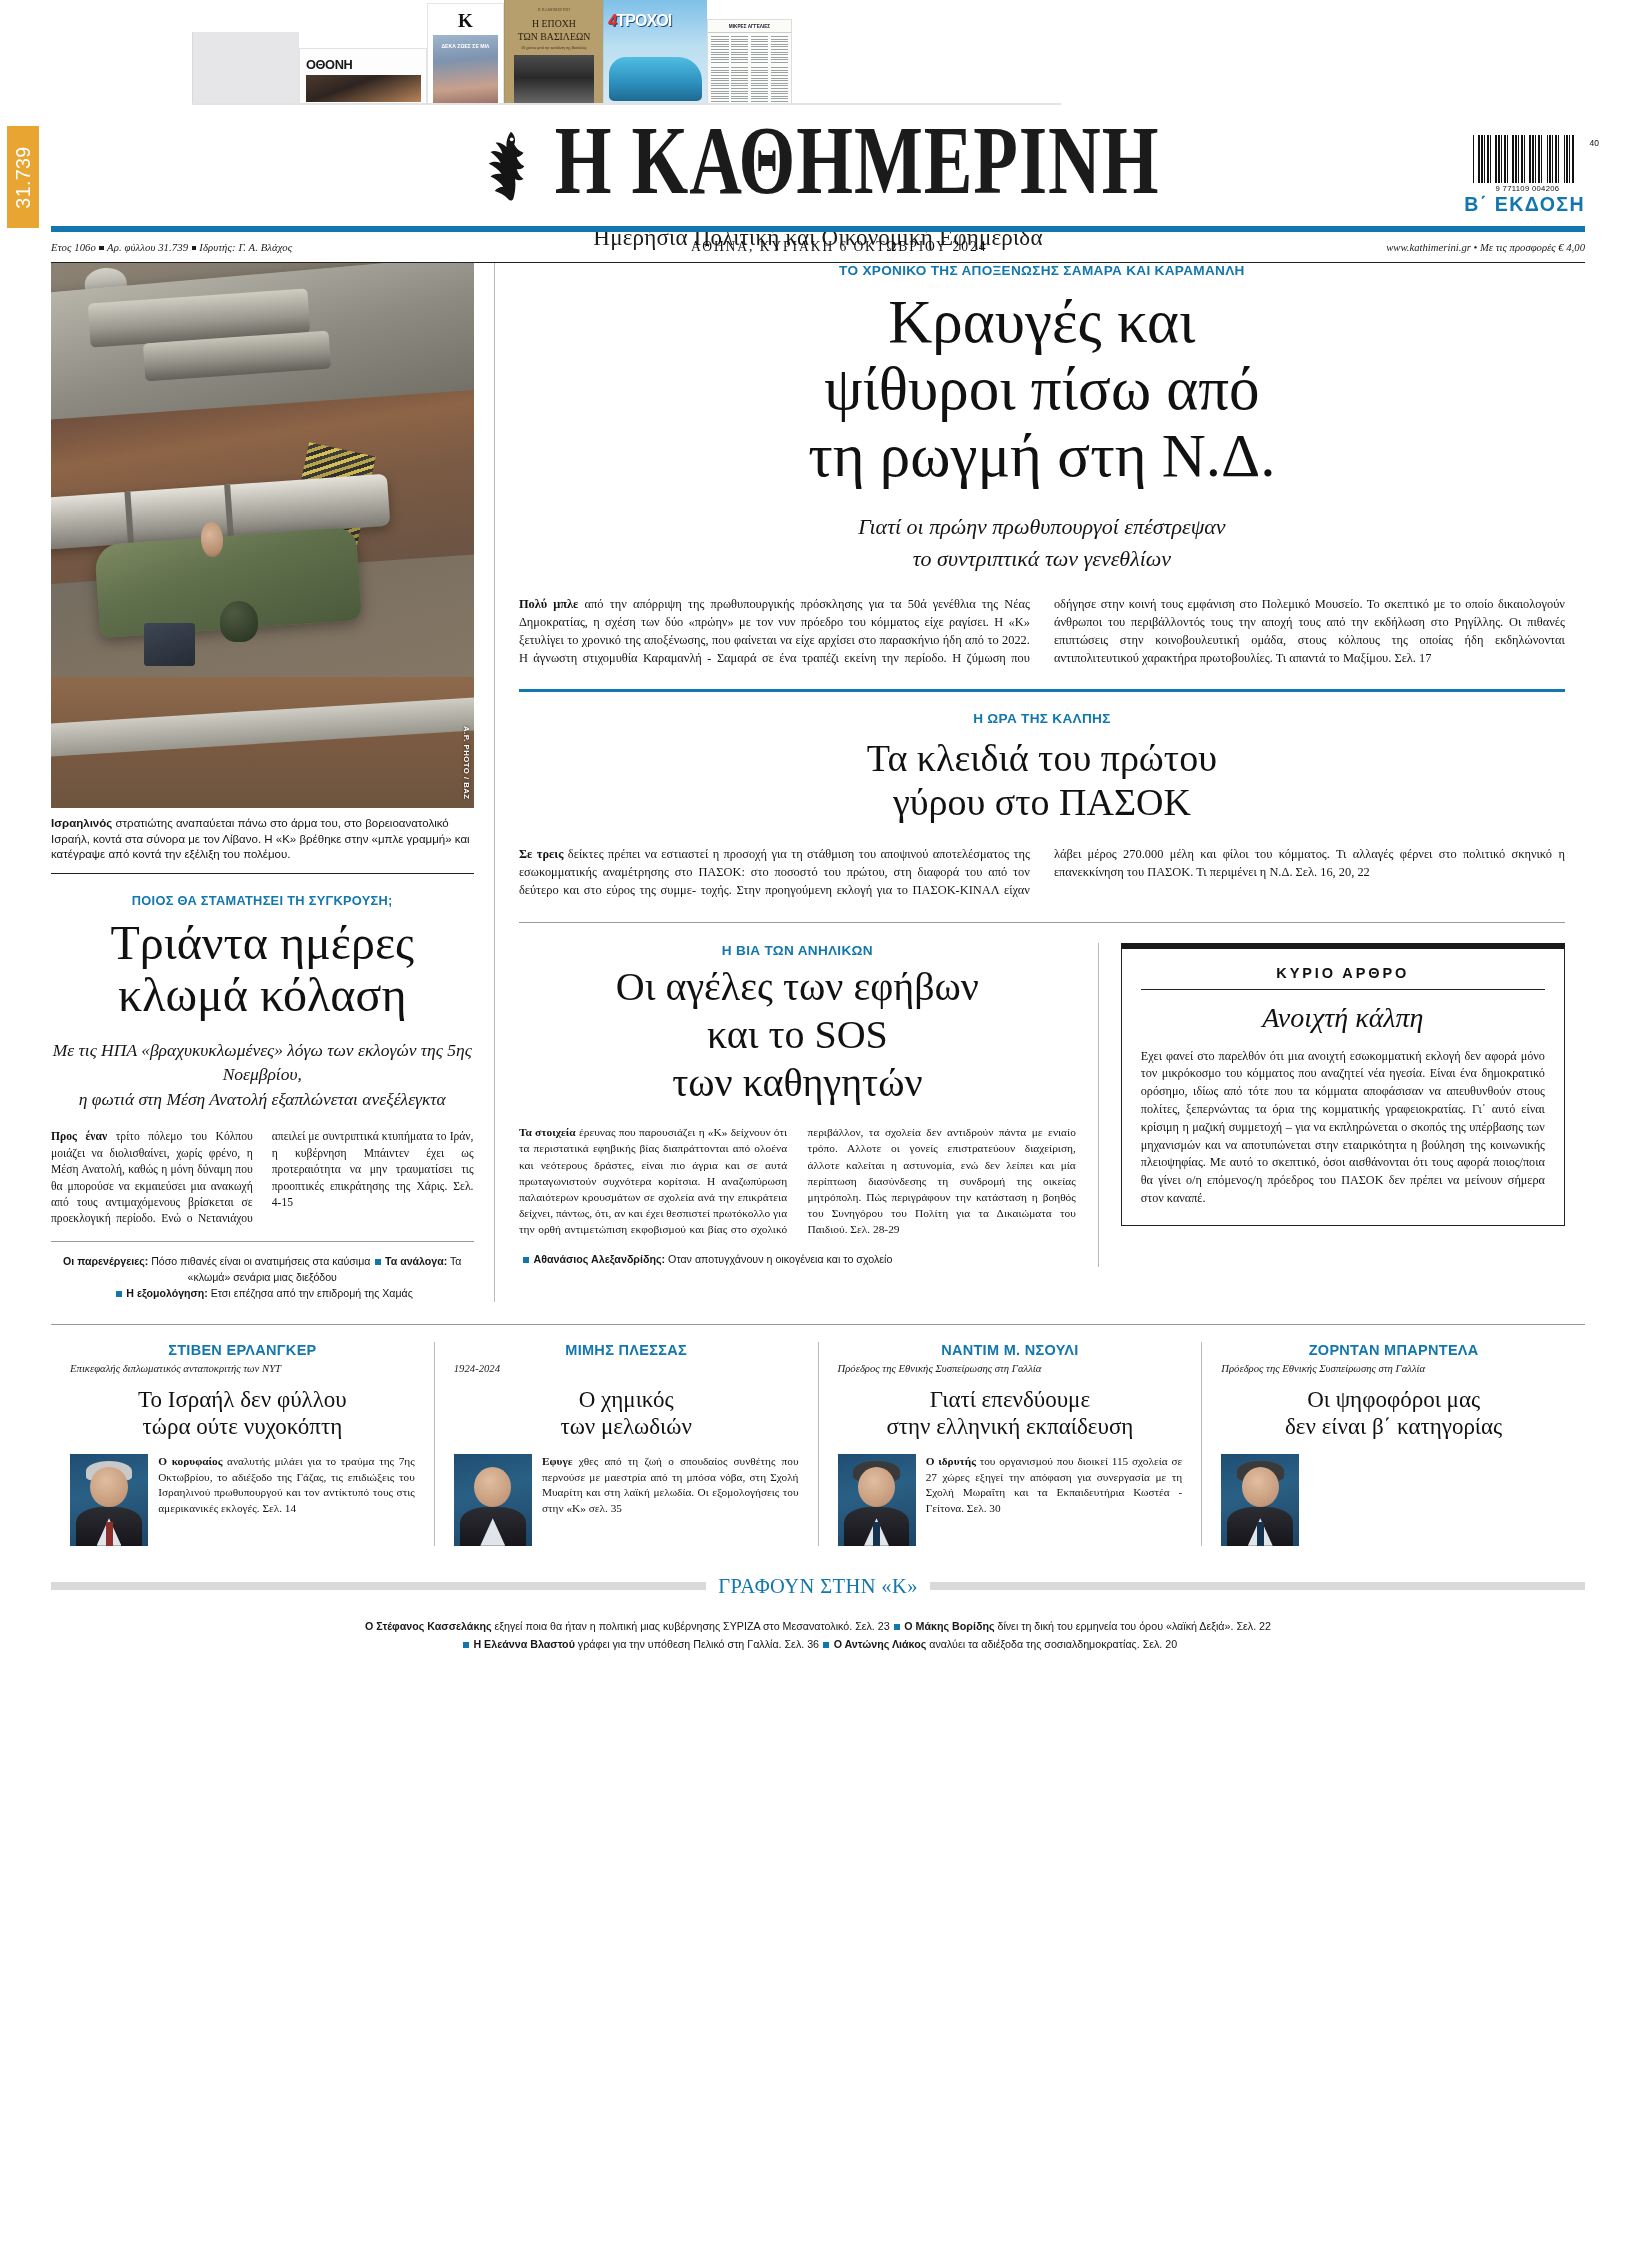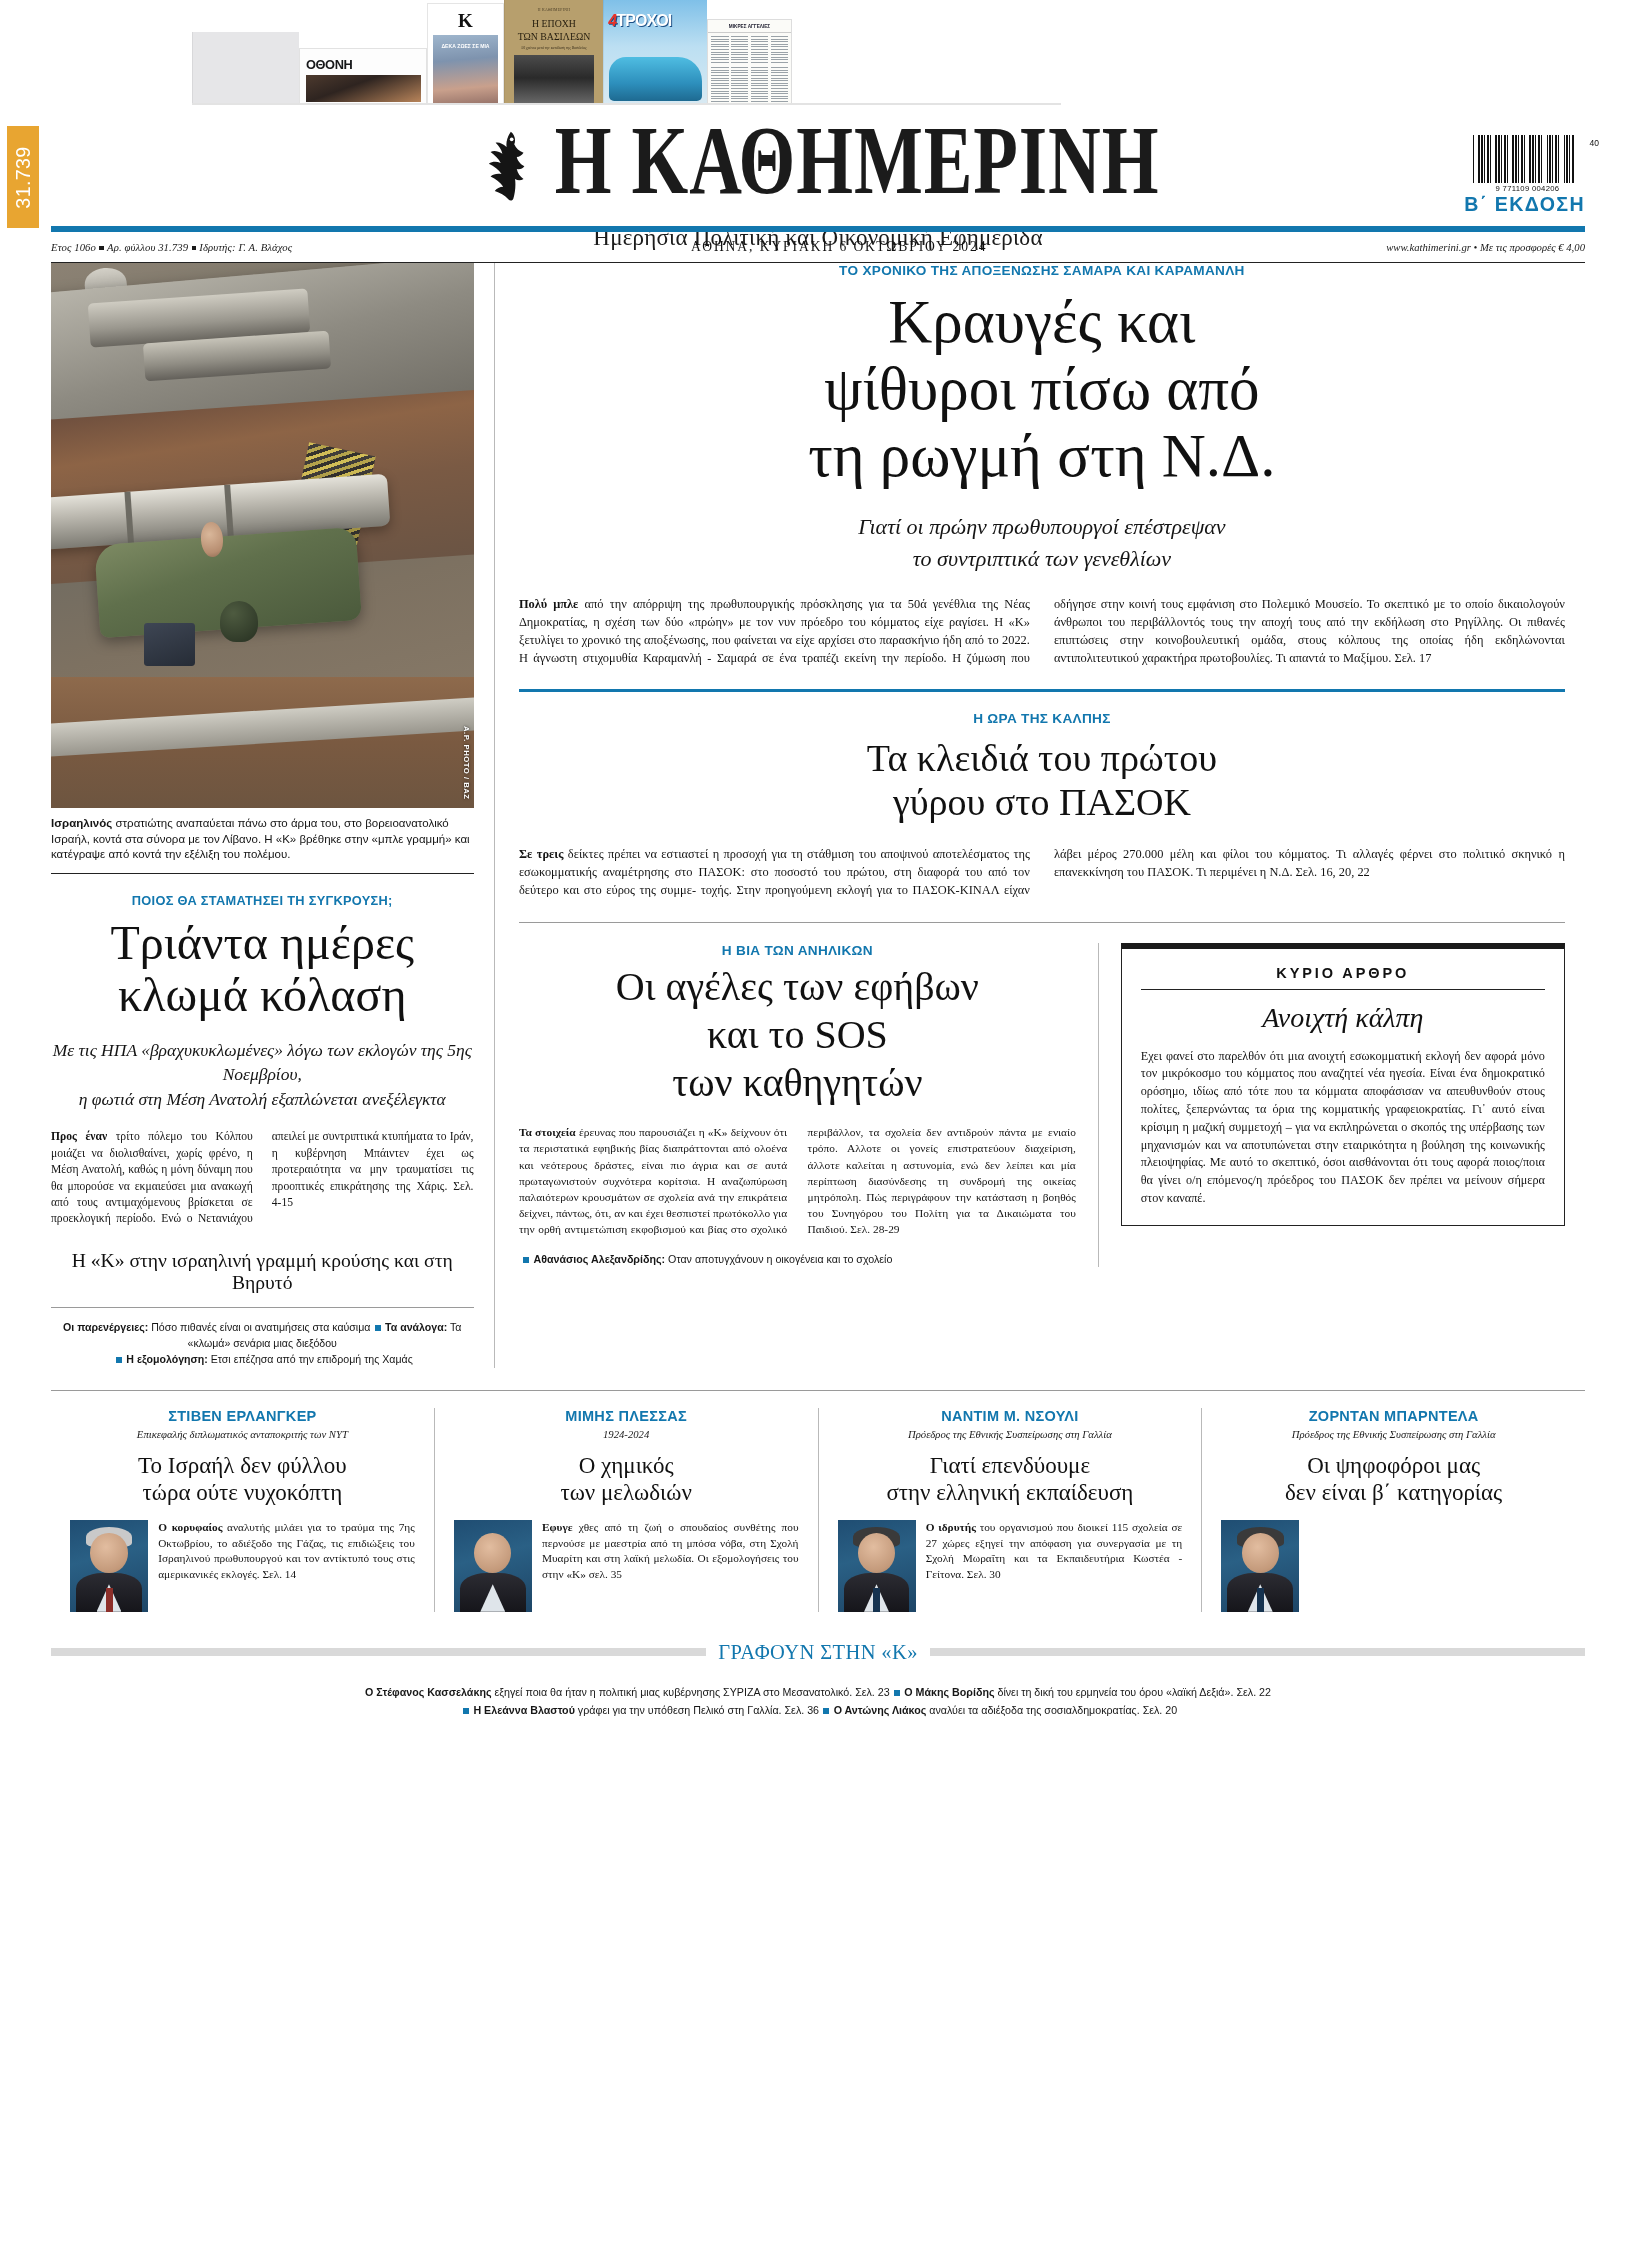--- a/index.html
+++ b/index.html
@@ -410,21 +410,21 @@
   .authors {
     display: flex; margin-top: 17px;
   }
   .author { flex: 1; padding: 0 19px; }
   .author + .author { border-left: 0.9px solid #b9b9b9; }
   .a-name {
     text-align:center; color:#1277ae; font-weight:800;
     font-size: 14.5px; letter-spacing: 0.3px;
   }
   .a-role {
-    text-align:center; font-family:"Liberation Serif", serif; font-style: italic;
+    text-align:left; font-family:"Liberation Serif", serif; font-style: italic;
     font-size: 10.7px; margin-top: 4.3px; color:#1a1a1a;
   }
   .a-hl {
     font-family:"Liberation Serif", serif; font-size: 23px; line-height: 1.18;
     text-align:center; margin-top: 12px; color:#111;
   }
   .a-foot { display:flex; gap: 10.2px; margin-top: 13.6px; }
   .a-photo {
     width: 78px; height: 92px; flex: none;
     background: linear-gradient(165deg,#1f4d72 0%, #2a6085 40%, #1d4566 100%);
@@ -609,21 +609,20 @@
       <div class="left-deck">
         <div>Με τις ΗΠΑ «βραχυκυκλωμένες» λόγω των εκλογών της 5ης Νοεμβρίου,</div>
         <div>η φωτιά στη Μέση Ανατολή εξαπλώνεται ανεξέλεγκτα</div>
       </div>
 
       <div class="two-col">
         <b>Προς έναν</b>
         <span>τρίτο πόλεμο του Κόλπου μοιάζει να διολισθαίνει, χωρίς φρένο, η Μέση Ανατολή, καθώς η μόνη δύναμη που θα μπορούσε να εκμαιεύσει μια ανακωχή από τους αντιμαχόμενους βρίσκεται σε προεκλογική περίοδο. Ενώ ο Νετανιάχου απειλεί με συντριπτικά κτυπήματα το Ιράν, η κυβέρνηση Μπάιντεν έχει ως προτεραιότητα να μην τραυματίσει τις προοπτικές επικράτησης της Χάρις. Σελ. 4-15</span>
       </div>
 
-      <div class="hl-serif sub-hl">Η «Κ» στην ισραηλινή γραμμή κρούσης και στη Βηρυτό</div>
 
       <div class="hairline"></div>
 
       <div class="bullets">
         <b>Οι παρενέργειες:</b>
         <span>Πόσο πιθανές είναι οι ανατιμήσεις στα καύσιμα</span><span class="bsq"></span><b>Τα ανάλογα:</b>
         <span>Τα «κλωμά» σενάρια μιας διεξόδου</span><br>
         <span></span><span class="bsq"></span><b>Η εξομολόγηση:</b>
         <span>Ετσι επέζησα από την επιδρομή της Χαμάς</span>
       </div>

